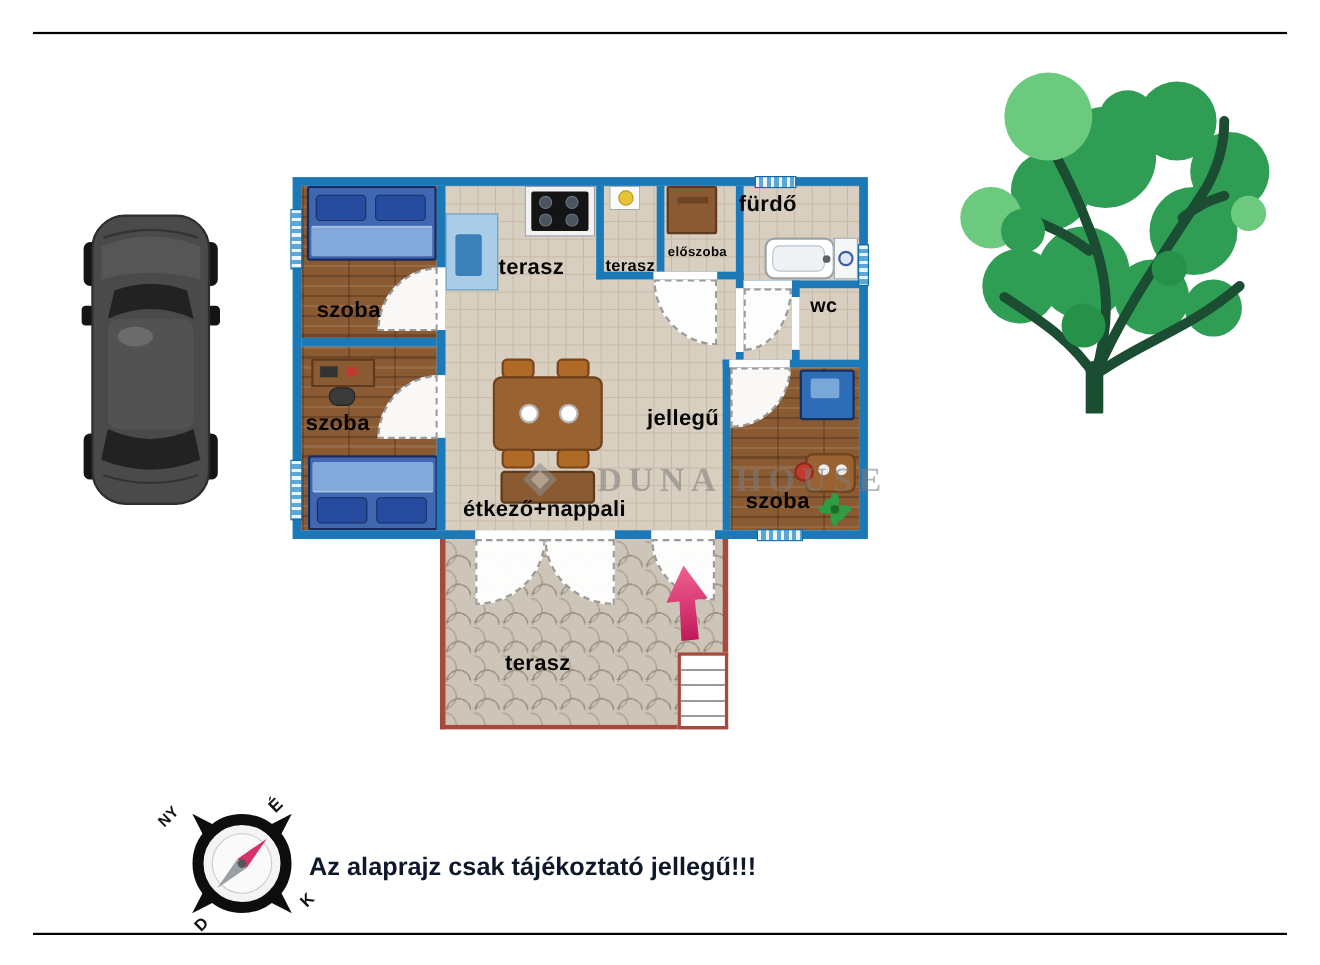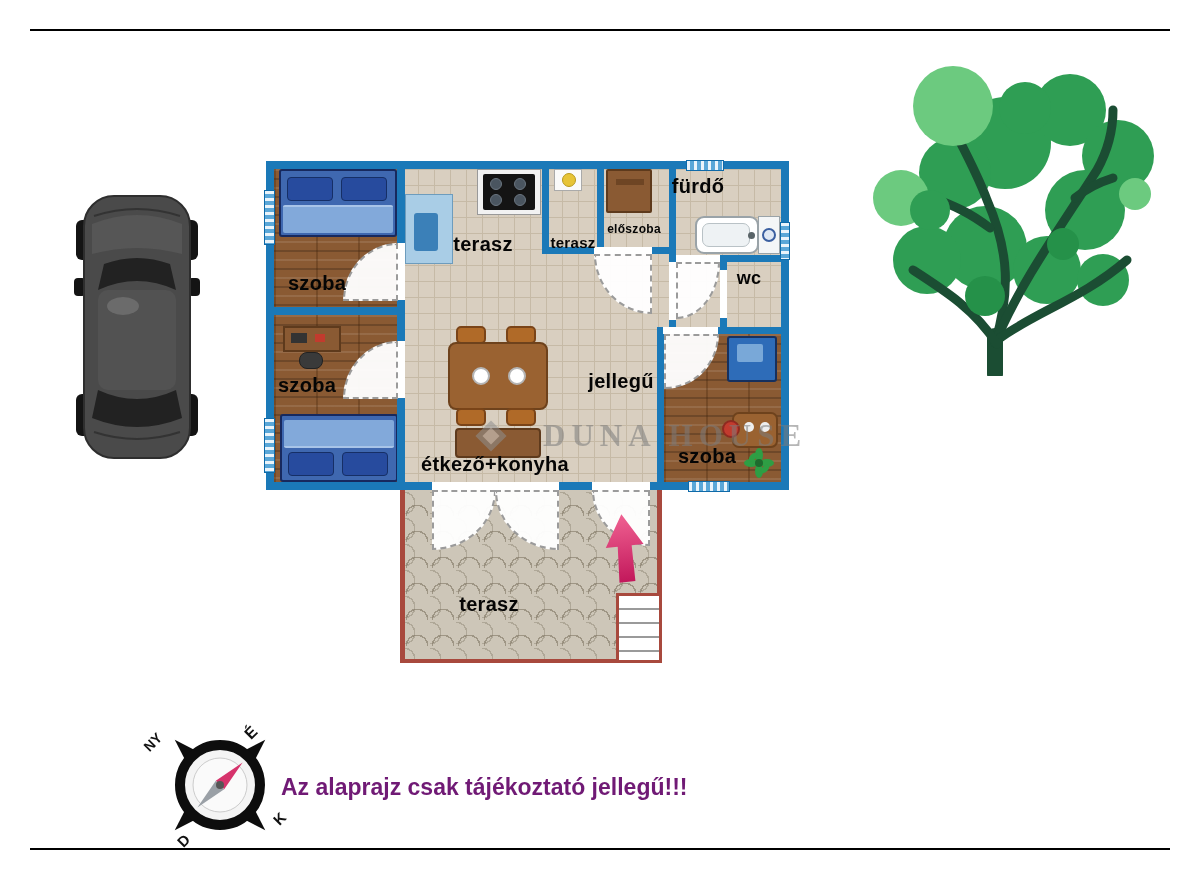--- a/index.html
+++ b/index.html
@@ -240,21 +240,21 @@
   <div class="furn" style="left:455px;top:428px;width:86px;height:30px;background:#8a5a33;border:2px solid #5e3a1c;border-radius:4px"></div>
 
   <div class="fp-label" style="left:317px;top:283px;font-size:20px">szoba</div>
   <div class="fp-label" style="left:307px;top:385px;font-size:20px">szoba</div>
   <div class="fp-label" style="left:483px;top:244px;font-size:20px">terasz</div>
   <div class="fp-label" style="left:573px;top:242px;font-size:15px">terasz</div>
   <div class="fp-label" style="left:634px;top:229px;font-size:12px">előszoba</div>
   <div class="fp-label" style="left:698px;top:186px;font-size:20px">fürdő</div>
   <div class="fp-label" style="left:749px;top:278px;font-size:18px">wc</div>
   <div class="fp-label" style="left:621px;top:381px;font-size:20px">jellegű</div>
-  <div class="fp-label" style="left:495px;top:464px;font-size:20px">étkező+konyha</div>
+  <div class="fp-label" style="left:495px;top:464px;font-size:20px">étkező+nappali</div>
   <div class="fp-label" style="left:707px;top:456px;font-size:20px">szoba</div>
   <div class="fp-label" style="left:489px;top:604px;font-size:20px">terasz</div>
 
   <div style="position:absolute;left:468px;top:413px;z-index:9;display:flex;align-items:center;gap:29px;opacity:.55">
     <svg width="46" height="46" viewBox="0 0 46 46">
       <rect x="12" y="12" width="22" height="22" transform="rotate(45 23 23)" fill="#8f8f8f"></rect>
       <rect x="17" y="17" width="12" height="12" transform="rotate(45 23 23)" fill="#d8d8d8"></rect>
     </svg>
     <div style="font-family:'Liberation Serif',serif;font-size:31px;font-weight:bold;letter-spacing:6px;color:#7c7c7c;white-space:nowrap">DUNA HOUSE</div>
   </div>
@@ -270,15 +270,15 @@
     <circle cx="70" cy="70" r="27" fill="#fafafa" stroke="#cccccc" stroke-width="1"></circle>
     <polygon points="92.6,47.4 74.2,74.2 65.8,65.8" fill="var(--compass-needle)"></polygon>
     <polygon points="47.4,92.6 74.2,74.2 65.8,65.8" fill="#9aa0a6"></polygon>
     <circle cx="70" cy="70" r="4" fill="#555"></circle>
   </svg>
   <div class="compass-label" style="left:143px;top:734px;font-size:14px;transform:rotate(-45deg)">NY</div>
   <div class="compass-label" style="left:246px;top:724px;font-size:16px;transform:rotate(-45deg)">É</div>
   <div class="compass-label" style="left:274px;top:810px;font-size:15px;transform:rotate(-45deg)">K</div>
   <div class="compass-label" style="left:178px;top:832px;font-size:15px;transform:rotate(-45deg)">D</div>
 
-  <div style="position:absolute;left:281px;top:774px;font-size:23px;font-weight:bold;color:#701a75;z-index:8;white-space:nowrap">Az alaprajz csak tájékoztató jellegű!!!</div>
+  <div style="position:absolute;left:281px;top:774px;font-size:23px;font-weight:bold;color:#0f172a;z-index:8;white-space:nowrap">Az alaprajz csak tájékoztató jellegű!!!</div>
 
 </div>
 
 </body></html>

